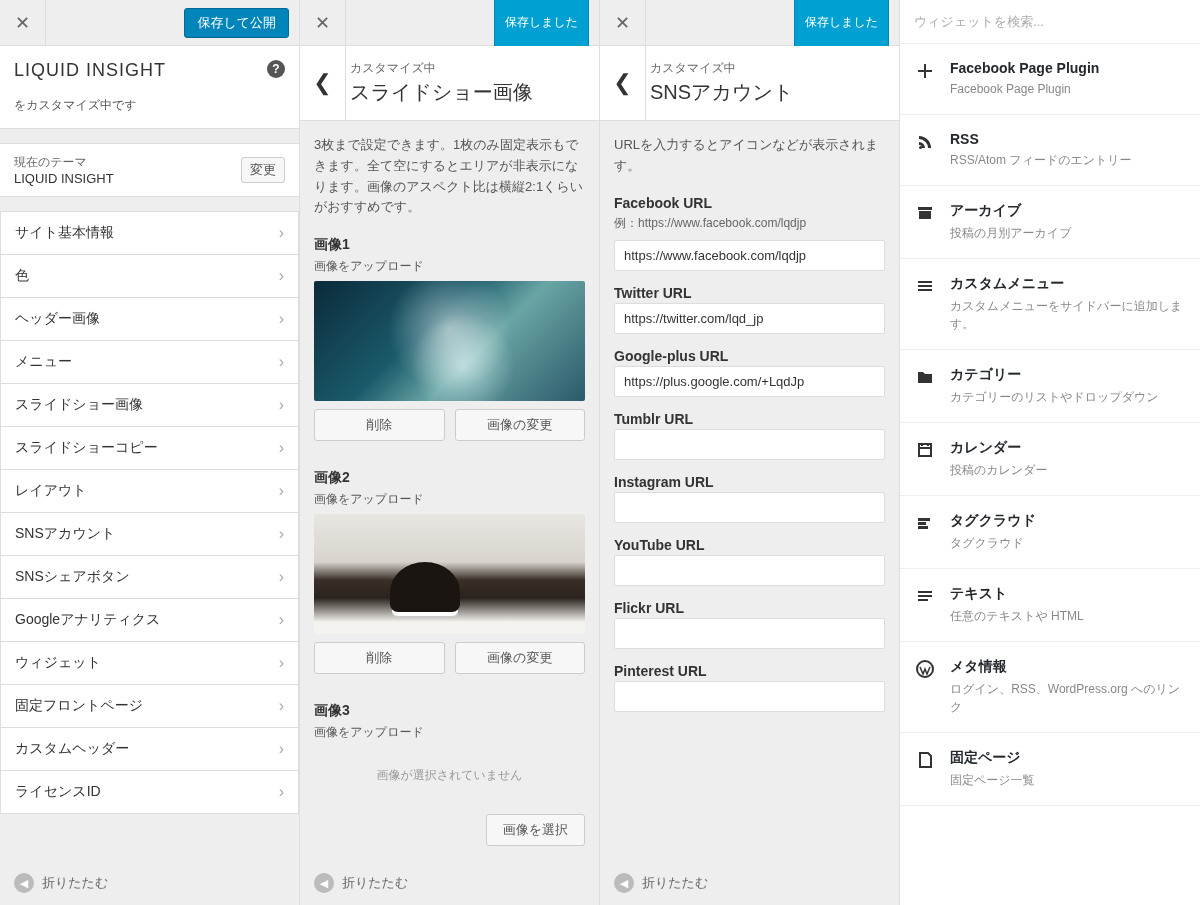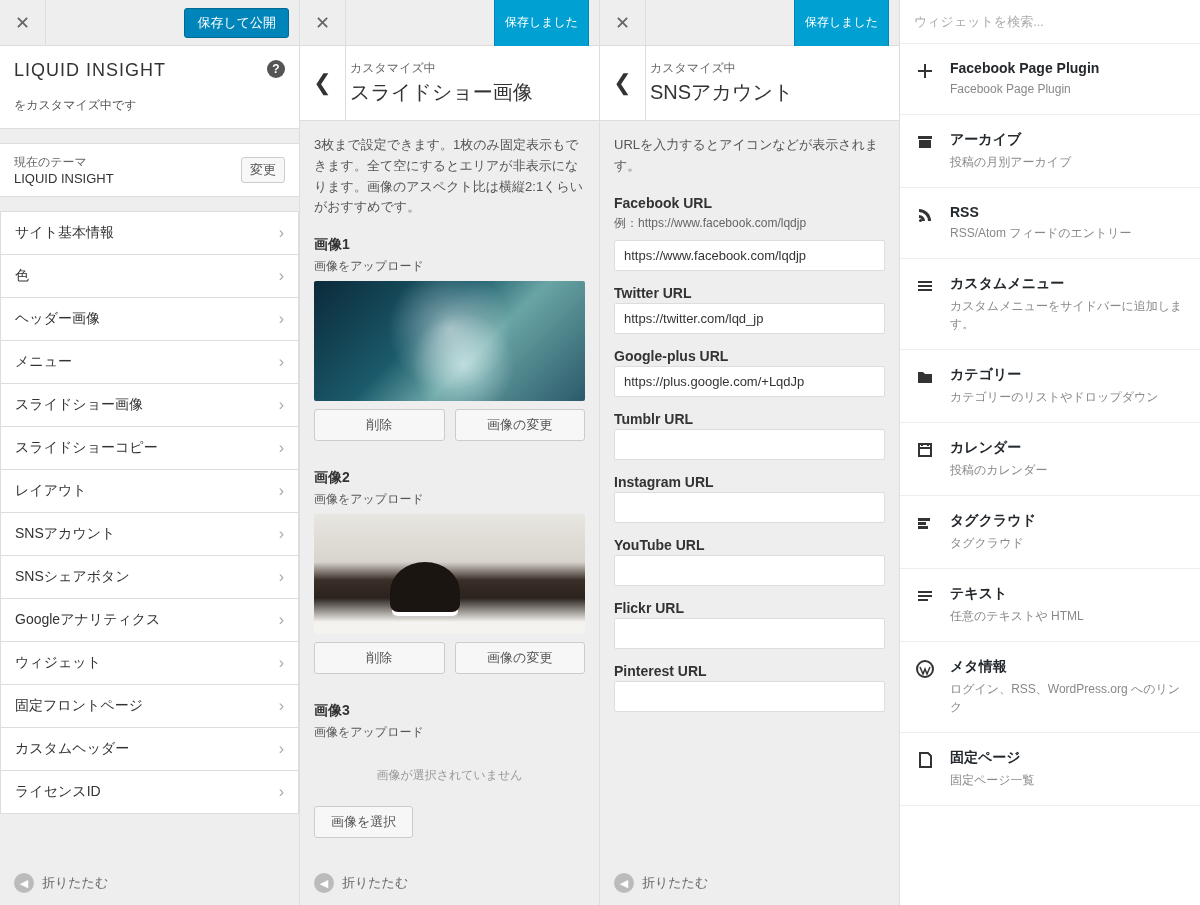--- a/index.html
+++ b/index.html
@@ -166,21 +166,21 @@
     border-radius: 2px;
     background-size: cover; background-position: center;
   }
   .img-thumb.a { background: linear-gradient(135deg,#0b2a3a 0%, #1a5a6a 40%, #6aa5a5 60%, #2a5a6a 100%); position: relative; }
   .img-thumb.a:after { content:""; position:absolute; inset:0; background: radial-gradient(circle at 50% 40%, rgba(255,255,255,.5), transparent 40%), radial-gradient(circle at 55% 70%, rgba(200,230,230,.6), transparent 30%); mix-blend-mode: screen; }
   .img-thumb.b { background: linear-gradient(180deg,#e8e6e1 0%, #d8d4cd 40%, #3a2f28 55%, #2a221d 70%, #f5f3ef 90%); position: relative; }
   .img-thumb.b:after { content:""; position:absolute; left:28%; top:40%; width:70px; height:50px; background:#1b1512; border-radius: 50% 50% 8px 8px / 60% 60% 8px 8px; box-shadow: 0 6px 0 -2px #fff, 0 8px 0 -2px #ccc; }
   .btn-row { display: flex; gap: 10px; margin-top: 8px; }
   .btn-row .btn-small { flex: 1; text-align: center; padding: 6px 0; }
   .img-empty { color: #999; text-align: center; padding: 22px 0; font-size: 12px; }
-  .select-btn-row { display:flex; }
+  .select-btn-row { display:flex; justify-content:flex-end; margin-top:8px; }
   .text-input {
     width: 100%;
     border: 1px solid #ddd;
     background: #fff;
     padding: 7px 9px;
     font-size: 13px;
     color: #333;
     border-radius: 2px;
     margin-top: 2px;
   }
@@ -392,37 +392,37 @@
           </svg>
         </div>
         <div>
           <div class="w-title">Facebook Page Plugin</div>
           <div class="w-desc">Facebook Page Plugin</div>
         </div>
       </div>
       <div class="widget-item">
         <div class="w-icon">
           <svg viewBox="0 0 20 20">
+            <use href="#i-rss"></use>
+          </svg>
+        </div>
+        <div>
+          <div class="w-title">RSS</div>
+          <div class="w-desc">RSS/Atom フィードのエントリー</div>
+        </div>
+      </div>
+      <div class="widget-item">
+        <div class="w-icon">
+          <svg viewBox="0 0 20 20">
             <use href="#i-archive"></use>
           </svg>
         </div>
         <div>
           <div class="w-title">アーカイブ</div>
           <div class="w-desc">投稿の月別アーカイブ</div>
-        </div>
-      </div>
-      <div class="widget-item">
-        <div class="w-icon">
-          <svg viewBox="0 0 20 20">
-            <use href="#i-rss"></use>
-          </svg>
-        </div>
-        <div>
-          <div class="w-title">RSS</div>
-          <div class="w-desc">RSS/Atom フィードのエントリー</div>
         </div>
       </div>
       <div class="widget-item">
         <div class="w-icon">
           <svg viewBox="0 0 20 20">
             <use href="#i-menu"></use>
           </svg>
         </div>
         <div>
           <div class="w-title">カスタムメニュー</div>

